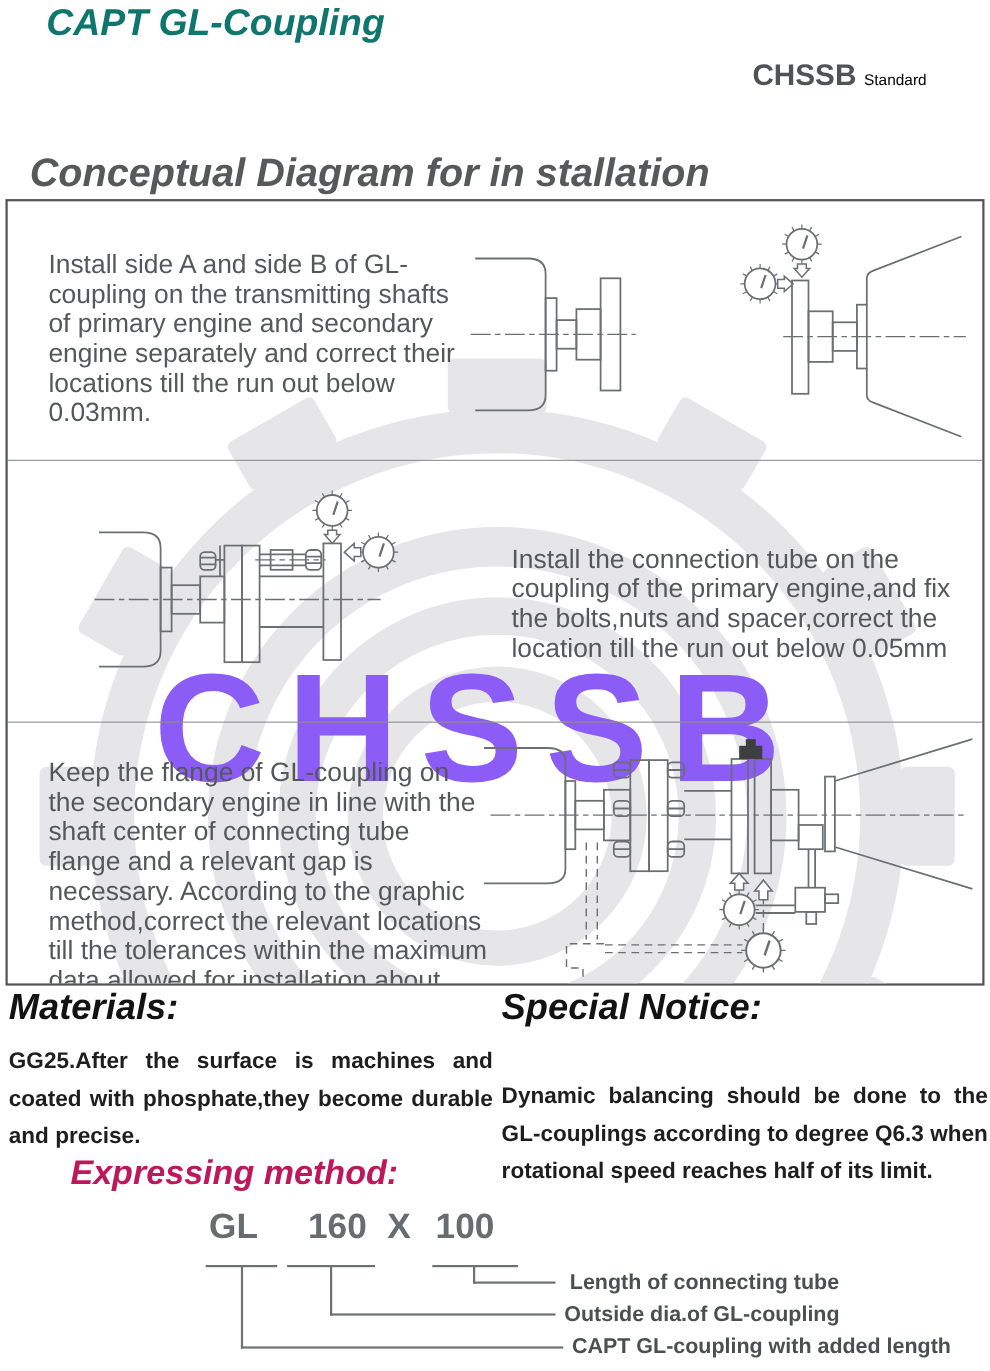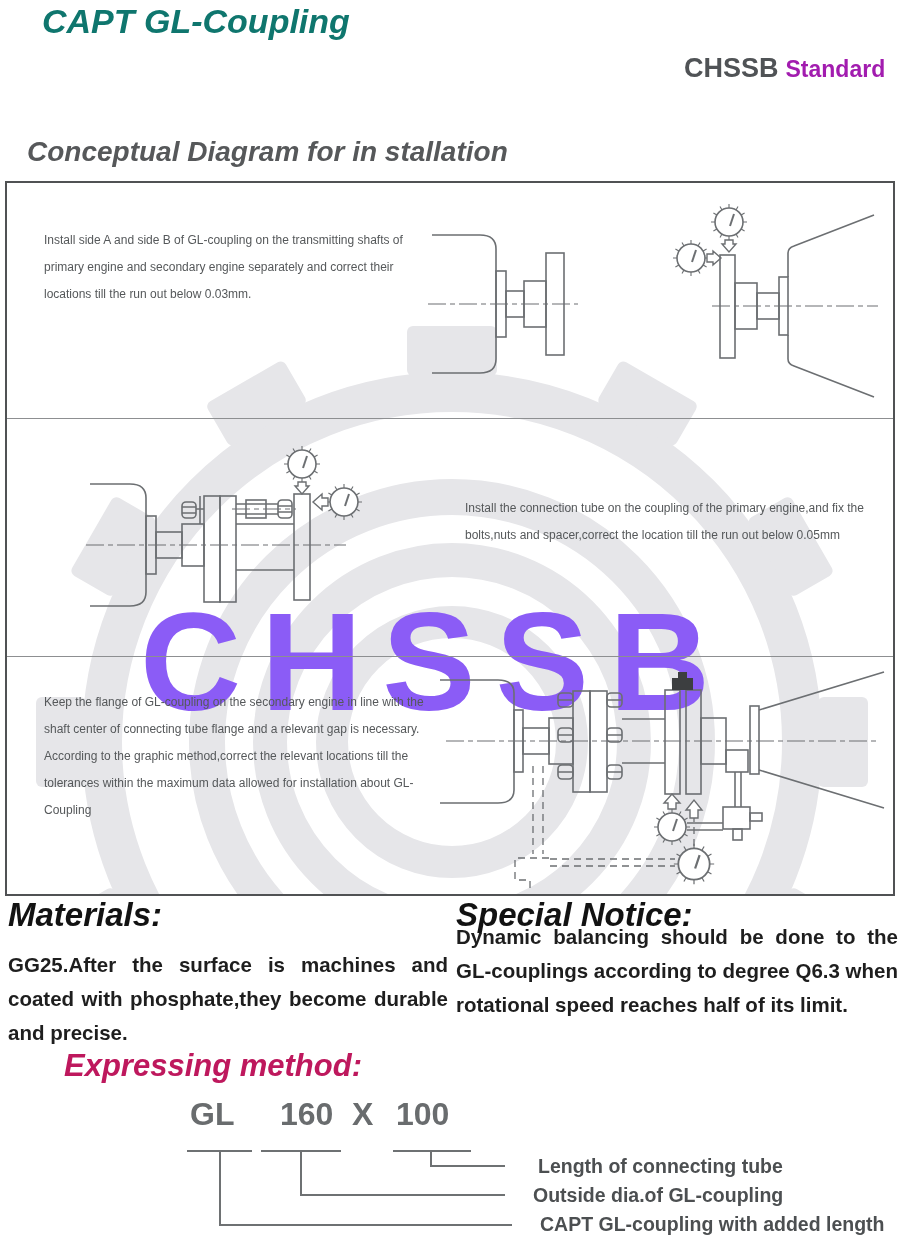--- a/index.html
+++ b/index.html
@@ -8,60 +8,60 @@
     font-family:"Liberation Sans",sans-serif;color:#55585a;
   }
   
   .main-title{
     position:absolute;left:42px;top:2px;margin:0;
     font-size:34px;font-weight:bold;font-style:italic;
     color:#0f766e;letter-spacing:0px;white-space:nowrap;
   }
   .brand{position:absolute;left:684px;top:53px;white-space:nowrap;}
   .brand .b1{font-size:27px;font-weight:bold;color:#505356;}
-  .brand .b2{font-size:23px;font-weight:bold;color:#a21caf;margin-left:7px;}
+  .brand .b2{font-size:14px;font-weight:normal;color:#000000;margin-left:7px;}
   .section-title{
     position:absolute;left:27px;top:136px;margin:0;
-    font-size:28px;font-weight:bold;font-style:italic;color:#56585a;white-space:nowrap;
+    font-size:36px;font-weight:bold;font-style:italic;color:#56585a;white-space:nowrap;
   }
   
   .diagram-box{
     position:absolute;left:5px;top:181px;width:886px;height:711px;
     border:2px solid #505254;overflow:hidden;background:#fff;
   }
   .divider{position:absolute;left:0;width:100%;height:1px;background:#8d8f91;z-index:2;}
   .divider.d1{top:235px;}
   .divider.d2{top:473px;}
   .watermark-gear{position:absolute;left:0;top:0;z-index:0;}
   .watermark-text{
     position:absolute;left:133px;top:366px;z-index:0;
     font-family:Liberation Sans, sans-serif;font-weight:bold;
     font-size:140px;letter-spacing:20px;color:#8b5cf6;white-space:nowrap;margin-top:32px;
   }
-  .panel-text{position:absolute;z-index:1;font-size:12px;line-height:27px;color:#55585a;}
+  .panel-text{position:absolute;z-index:1;font-size:24px;line-height:27px;color:#55585a;}
   .panel-text.p1{left:37px;top:44px;width:372px;}
   .panel-text.p2{left:458px;top:312px;width:432px;}
   .panel-text.p3{left:37px;top:506px;width:400px;}
   .drawing{position:absolute;z-index:1;}
   .drawing.dw1{left:415px;top:12px;}
   .drawing.dw2{left:75px;top:245px;}
   .drawing.dw3{left:425px;top:479px;}
   
   .sub-heading{
     position:absolute;margin:0;font-size:33px;font-weight:bold;font-style:italic;
     color:#121212;white-space:nowrap;
   }
   .sub-heading.materials{left:8px;top:896px;}
   .sub-heading.notice{left:456px;top:896px;}
   .sub-body{
     position:absolute;margin:0;font-size:20.5px;font-weight:bold;color:#1e1e1e;
     text-align:justify;line-height:34px;
   }
   .sub-body.materials{left:8px;top:948px;width:440px;}
-  .sub-body.notice{left:456px;top:920px;width:442px;}
+  .sub-body.notice{left:456px;top:980px;width:442px;}
   
   .expr-heading{
     position:absolute;left:64px;top:1048px;margin:0;
     font-size:31px;font-weight:bold;font-style:italic;color:#be185d;white-space:nowrap;
   }
   .code-part{
     position:absolute;top:1096px;font-size:32px;font-weight:bold;color:#696c6e;white-space:nowrap;
   }
   .code-gl{left:190px;} .code-dia{left:280px;} .code-x{left:352px;} .code-len{left:396px;}
   .uline{position:absolute;top:1150px;height:2px;background:#6e7173;}
@@ -70,21 +70,21 @@
   .uline.u3{left:393px;width:78px;}
   .vline{position:absolute;width:2px;background:#6e7173;}
   .vline.v1{left:219px;top:1150px;height:76px;}
   .vline.v2{left:300px;top:1150px;height:46px;}
   .vline.v3{left:430px;top:1150px;height:17px;}
   .hline{position:absolute;height:2px;background:#6e7173;}
   .hline.h1{left:219px;top:1224px;width:293px;}
   .hline.h2{left:300px;top:1194px;width:205px;}
   .hline.h3{left:430px;top:1165px;width:75px;}
   .expr-label{
-    position:absolute;font-size:19.5px;font-weight:bold;color:#4c4f51;white-space:nowrap;margin-left:20px;
+    position:absolute;font-size:19.5px;font-weight:bold;color:#4c4f51;white-space:nowrap;
   }
   .expr-label.l1{left:518px;top:1155px;}
   .expr-label.l2{left:513px;top:1184px;}
   .expr-label.l3{left:520px;top:1213px;}
   svg .ln{stroke:#6c6f72;stroke-width:1.6;fill:none;}
   svg .cl{stroke:#6c6f72;stroke-width:1.2;fill:none;stroke-dasharray:18 4 5 4;}
   svg .ar{stroke:#6c6f72;stroke-width:1.4;fill:#fff;}
 </style>
 </head>
 <body>

